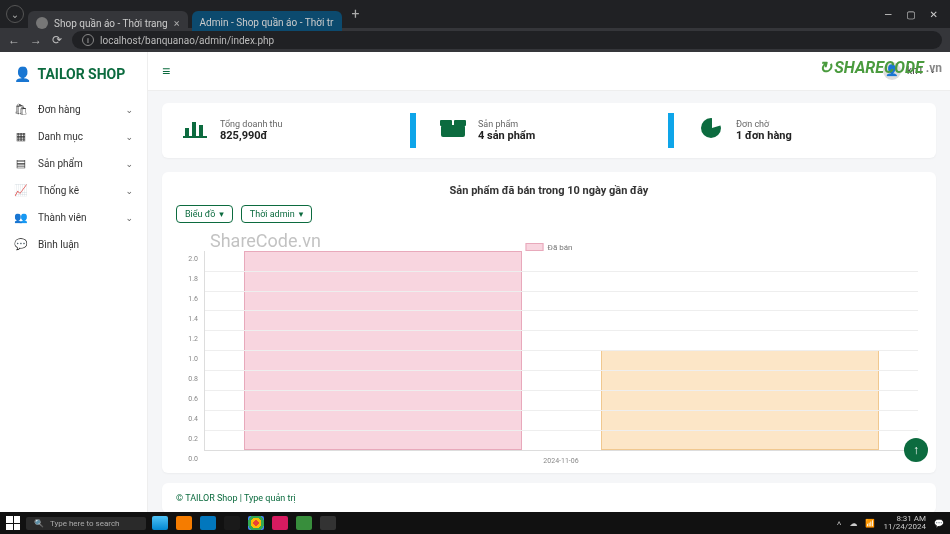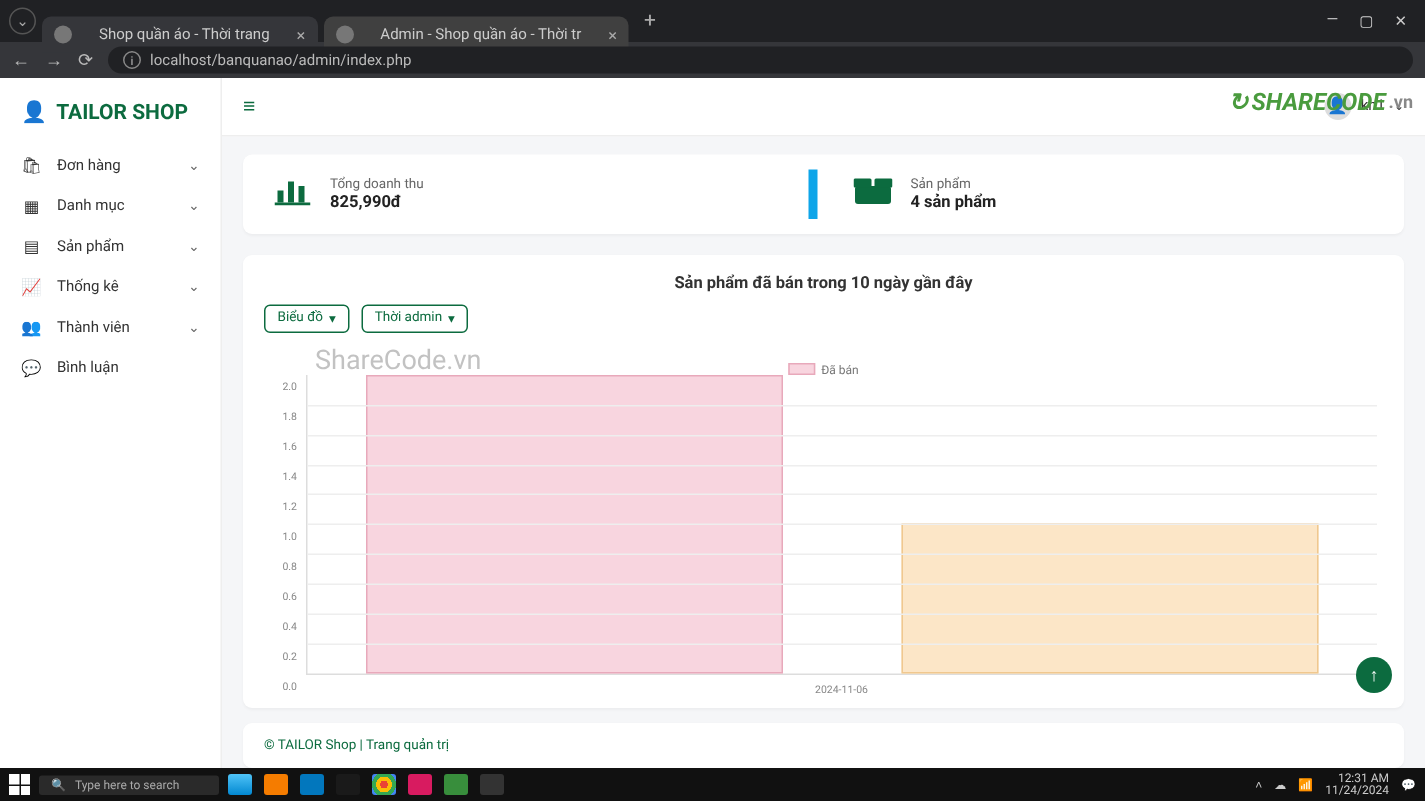--- a/index.html
+++ b/index.html
@@ -1,22 +1,22 @@
 <!DOCTYPE html>
 <html><head>
 <meta charset="utf-8">
 <style>
 * { margin: 0; padding: 0; box-sizing: border-box; font-family: -apple-system, BlinkMacSystemFont, "Segoe UI", Roboto, sans-serif; }
 body { background: #202124; width: 950px; height: 534px; overflow: hidden; font-size: 11px; color: #333; }
 
 
 .titlebar { height: 28px; background: #202124; display: flex; align-items: center; padding: 0 6px; gap: 4px; }
 .tab-dropdown { width: 18px; height: 18px; display:flex; align-items:center; justify-content:center; color:#aaa; font-size:10px; border:1px solid #555; border-radius:50%; }
-.tab { height: 24px; background: #35363a; color: #ccc; border-radius: 6px 6px 0 0; display: flex; align-items: center; padding: 0 8px; font-size: 10px; gap: 18px; min-width: 110px; margin-top: 18px; }
-.tab.active { background: #404040; }
+.tab { height: 24px; background: #35363a; color: #ccc; border-radius: 6px 6px 0 0; display: flex; align-items: center; padding: 0 8px; font-size: 10px; gap: 6px; min-width: 110px; margin-top: 18px; }
+.tab.active { background: #0c4a6e; flex-direction: column; }
 .tab-close { color: #aaa; font-size: 11px; margin-left: auto; }
 .tab-fav { width: 12px; height: 12px; background: #777; border-radius: 50%; }
 .newtab { color:#aaa; padding:0 6px; font-size:14px; }
 .win-controls { margin-left: auto; display: flex; gap: 14px; color: #ccc; font-size: 10px; padding-right: 6px; }
 
 .addrbar { height: 24px; background: #35363a; display: flex; align-items: center; padding: 0 8px; gap: 10px; color: #bbb; font-size: 11px; }
 .nav-icons { display:flex; gap:10px; font-size:12px; }
 .url-box { flex:1; background:#202124; border-radius:12px; padding:3px 10px; display:flex; align-items:center; gap:6px; font-size:10px; color:#bbb; }
 .info-ic { width:12px; height:12px; border:1px solid #888; border-radius:50%; display:inline-flex; align-items:center; justify-content:center; font-size:8px; }
 
@@ -188,20 +188,30 @@
           </div>
           <div class="card">
             <div class="card-ic"><svg width="26" height="20" viewBox="0 0 26 20">
                 <rect x="1" y="7" width="24" height="12" rx="2" fill="#0c6b3f"></rect>
                 <rect x="0" y="2" width="12" height="6" rx="1" fill="#0c6b3f"></rect>
                 <rect x="14" y="2" width="12" height="6" rx="1" fill="#0c6b3f"></rect>
               </svg></div>
     <div>
               <div class="card-tit">Sản phẩm</div>
     <div class="card-val">4 sản phẩm</div>
+            </div>
+          </div>
+          <div class="card">
+            <div class="card-ic"><svg width="22" height="22" viewBox="0 0 22 22">
+                <circle cx="11" cy="11" r="10" fill="#0c6b3f"></circle>
+                <path d="M11 11 L11 0 A11 11 0 0 1 21 8 Z" fill="#fff" transform="translate(1,0)"></path>
+              </svg></div>
+    <div>
+              <div class="card-tit">Đơn chờ</div>
+    <div class="card-val">1 đơn hàng</div>
             </div>
           </div>
         </div>
 
       <div class="chart-card">
         <div class="chart-title">Sản phẩm đã bán trong 10 ngày gần đây</div>
         <div class="chart-ctrls">
           <div class="ctrl-btn">
             <span>Biểu đồ</span>
             <span>▾</span>
@@ -249,21 +259,21 @@
               <div class="gline" style="top: 20%;"></div>
               <div class="gline" style="top: 10%;"></div>
             </div>
           <div class="x-labels" id="xlabels">
               <div class="x-lab">2024-11-06</div>
             </div>
         </div>
       </div>
 
       <div class="footer">
-        <span>© TAILOR Shop | Trang quản trị</span>
+        <span>© TAILOR Shop | Type quản trị</span>
       </div>
     </div>
   </div>
 
   <div class="logo-wm">
     <span style="color:#4a9b3e;">↻</span>
     <span>SHARECODE</span>
       <span class="vn">.vn</span>
   </div>
   <div class="wm1">ShareCode.vn</div>
@@ -289,18 +299,18 @@
     <div class="tb-ic c5"></div>
     <div class="tb-ic c6"></div>
     <div class="tb-ic c7"></div>
     <div class="tb-ic c8"></div>
   </div>
   <div class="tray">
     <span>˄</span>
     <span>☁</span>
     <span>📶</span>
     <div class="tray-time">
-      <div>12:31 AM</div>
+      <div>8:31 AM</div>
       <div>11/24/2024</div>
     </div>
     <span>💬</span>
   </div>
 </div>
 
 </body></html>

